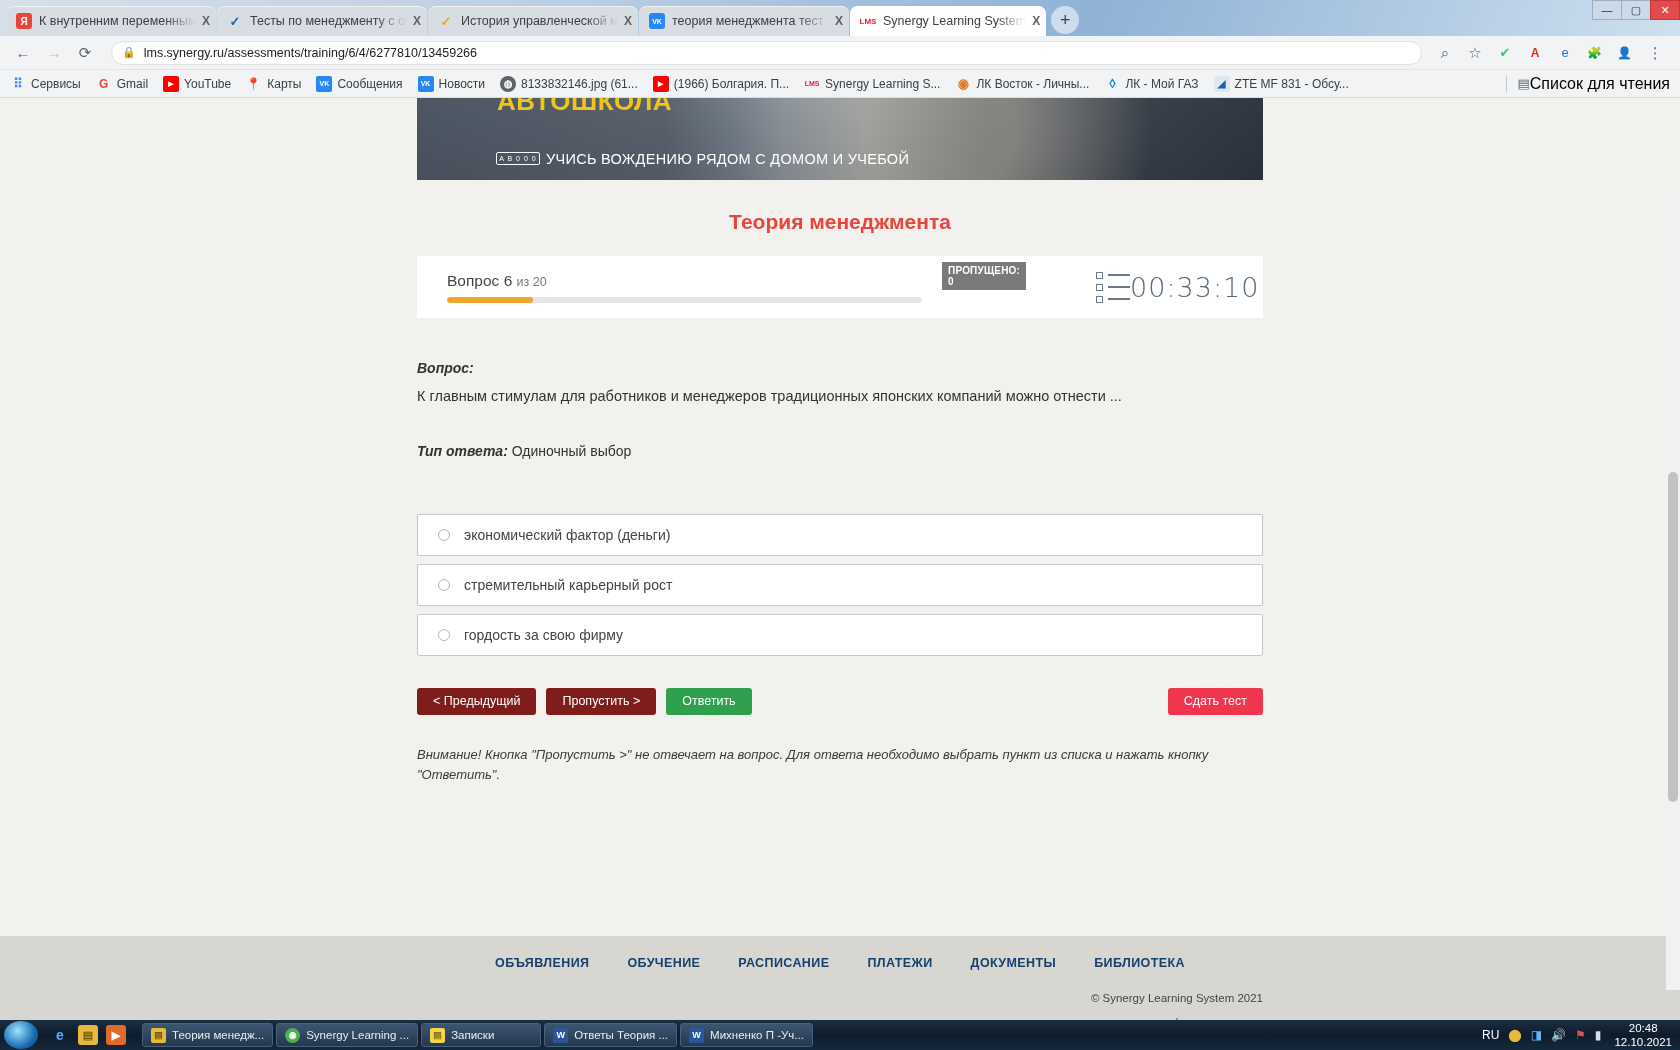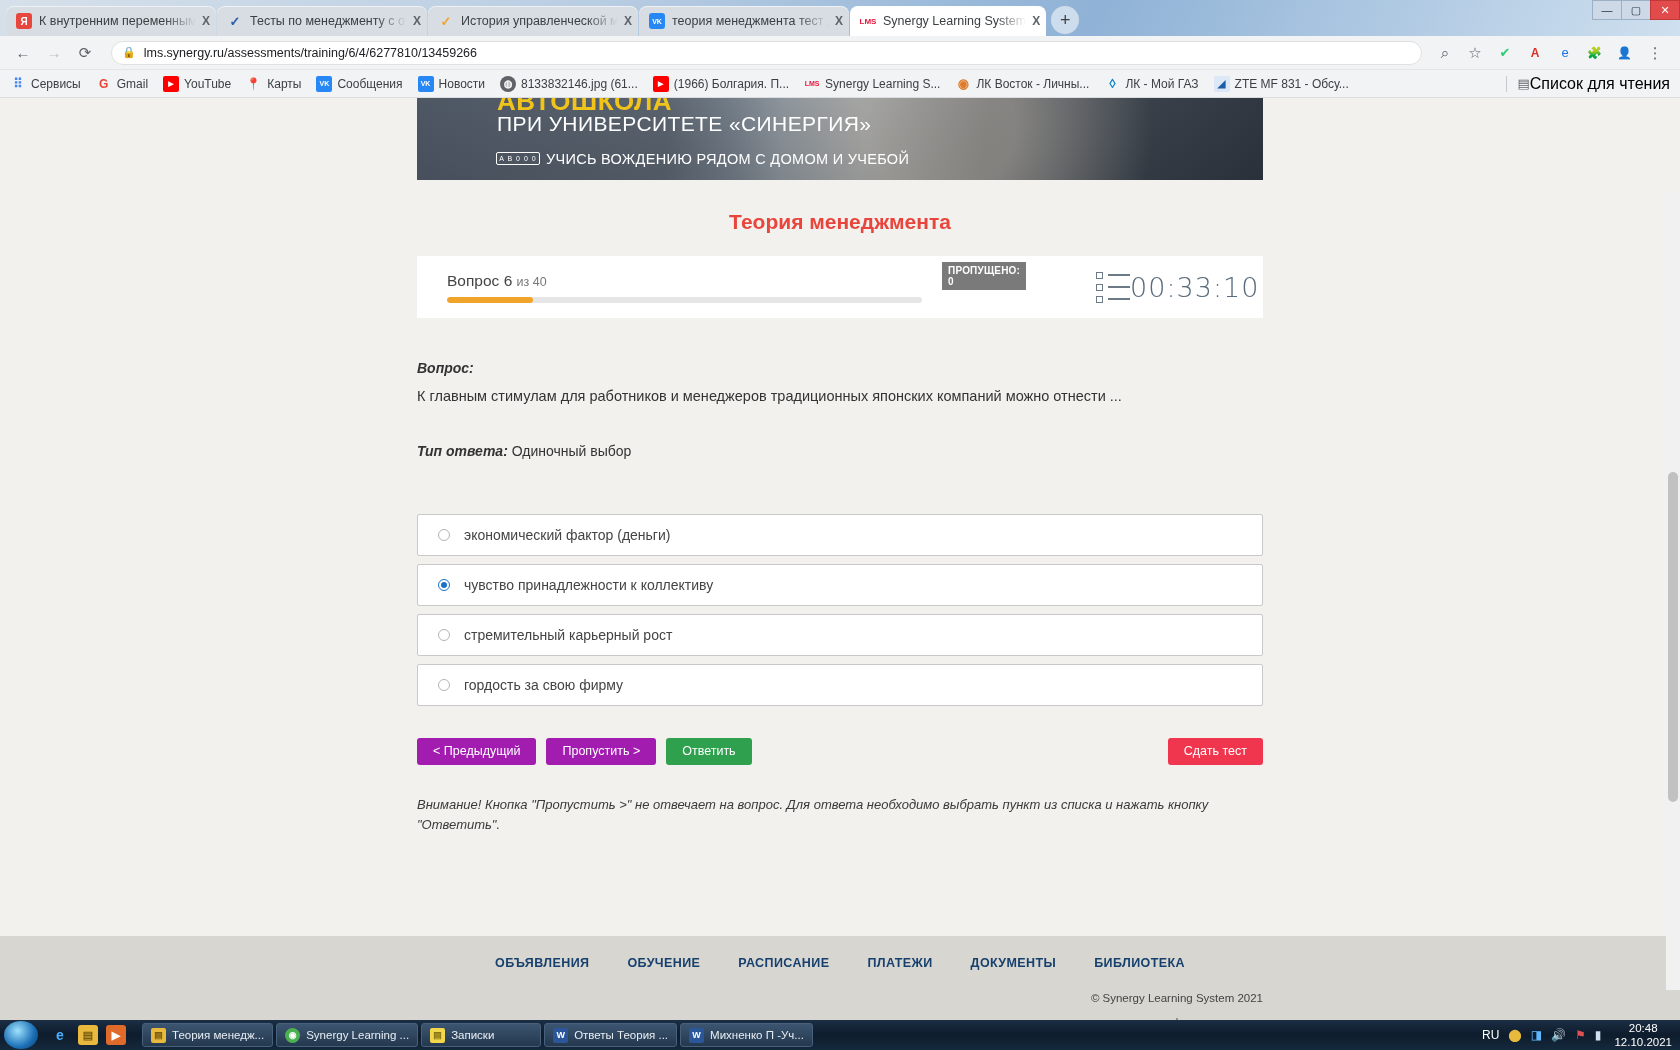--- a/index.html
+++ b/index.html
@@ -187,21 +187,21 @@
     border-radius:50%;background:#1a73c8;
   }
   .opt .otext{ font-size:14px;color:#444;}
 
   .btnrow{ width:846px;margin:32px auto 0;display:flex;align-items:center;}
   .btn{
     height:27px;padding:0 16px;display:flex;align-items:center;justify-content:center;
     font-size:12.5px;color:#fff;border-radius:3px;margin-right:10px;
     white-space:nowrap;
   }
-  .btn.navy{ background:#a21caf; }
+  .btn.navy{ background:#7f1d1d; }
   .btn.green{ background:#2fa14e; }
   .btn.red{ background:#f0364f; margin-left:auto;margin-right:0; }
 
   .notice{
     width:846px;margin:30px auto 0;font-size:13px;color:#3a3a3a;
     font-style:italic;line-height:1.55;
   }
 
   .footer{
     position:absolute;left:0;right:0;bottom:0;height:84px;background:#d8d6d1;
@@ -367,32 +367,31 @@
       <span class="sep"></span>
       <span class="bmicon" style="background:transparent;color:#5f6368;font-size:13px">▤</span>
       <span class="bmlabel">Список для чтения</span>
     </div>
   </div>
 
   <div class="viewport">
 
     <div class="banner">
       <div class="bl1">АВТОШКОЛА</div>
-      <div class="bl2">ПРИ УНИВЕРСИТЕТЕ «СИНЕРГИЯ»</div>
       <div class="plate">A B 0 0 0</div>
       <div class="bl3">УЧИСЬ ВОЖДЕНИЮ РЯДОМ С ДОМОМ И УЧЕБОЙ</div>
     </div>
 
     <div class="pagetitle">Теория менеджмента</div>
 
     <div class="statusbar">
       <div class="qblock">
         <div class="qline">
           <b>Вопрос 6</b>
-          <span class="small">из 40</span>
+          <span class="small">из 20</span>
         </div>
         <div class="progress">
           <div class="fill" style="width:18%"></div>
         </div>
       </div>
       <div class="skipped">ПРОПУЩЕНО: 0</div>
       <div class="listicon">
         <div class="row">
             <span class="sq"></span>
             <span class="ln"></span>
@@ -417,24 +416,20 @@
         <span>Одиночный выбор</span>
       </div>
     </div>
 
     <div class="options">
       <div class="opt">
         <span class="radio"></span>
         <span class="otext">экономический фактор (деньги)</span>
       </div>
       <div class="opt">
-        <span class="radio sel"></span>
-        <span class="otext">чувство принадлежности к коллективу</span>
-      </div>
-      <div class="opt">
         <span class="radio"></span>
         <span class="otext">стремительный карьерный рост</span>
       </div>
       <div class="opt">
         <span class="radio"></span>
         <span class="otext">гордость за свою фирму</span>
       </div>
     </div>
 
     <div class="btnrow">

